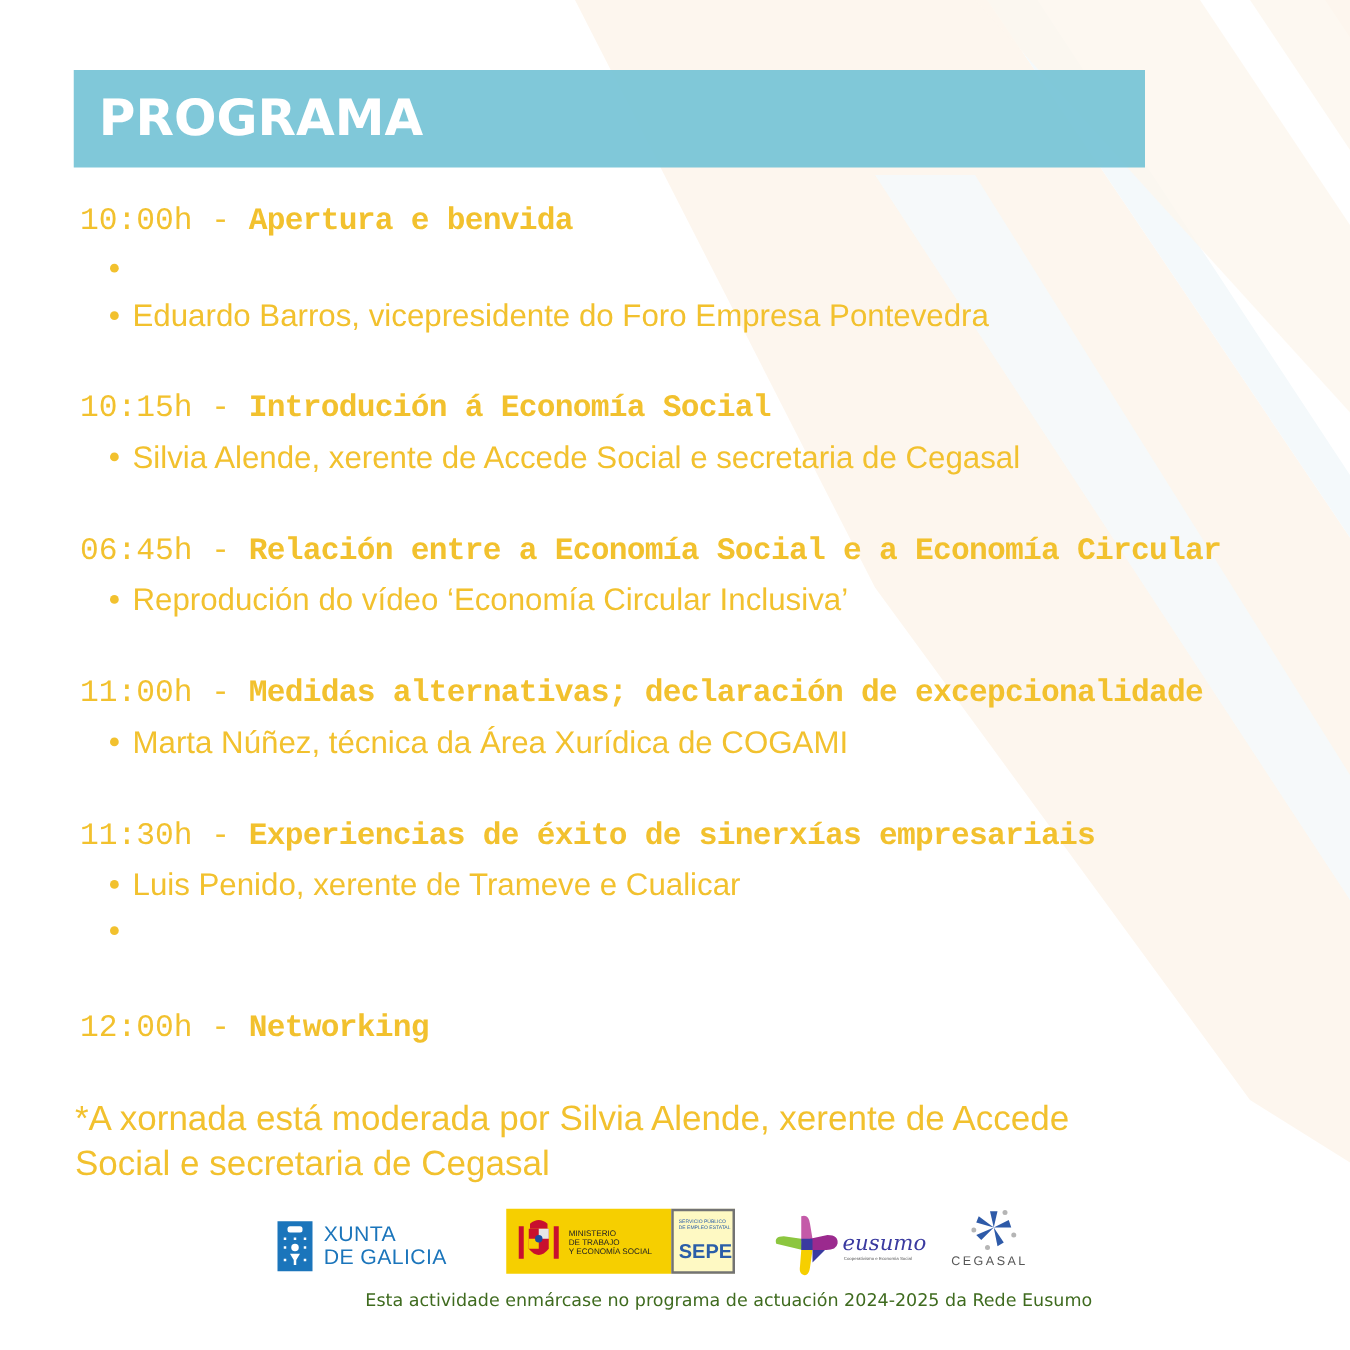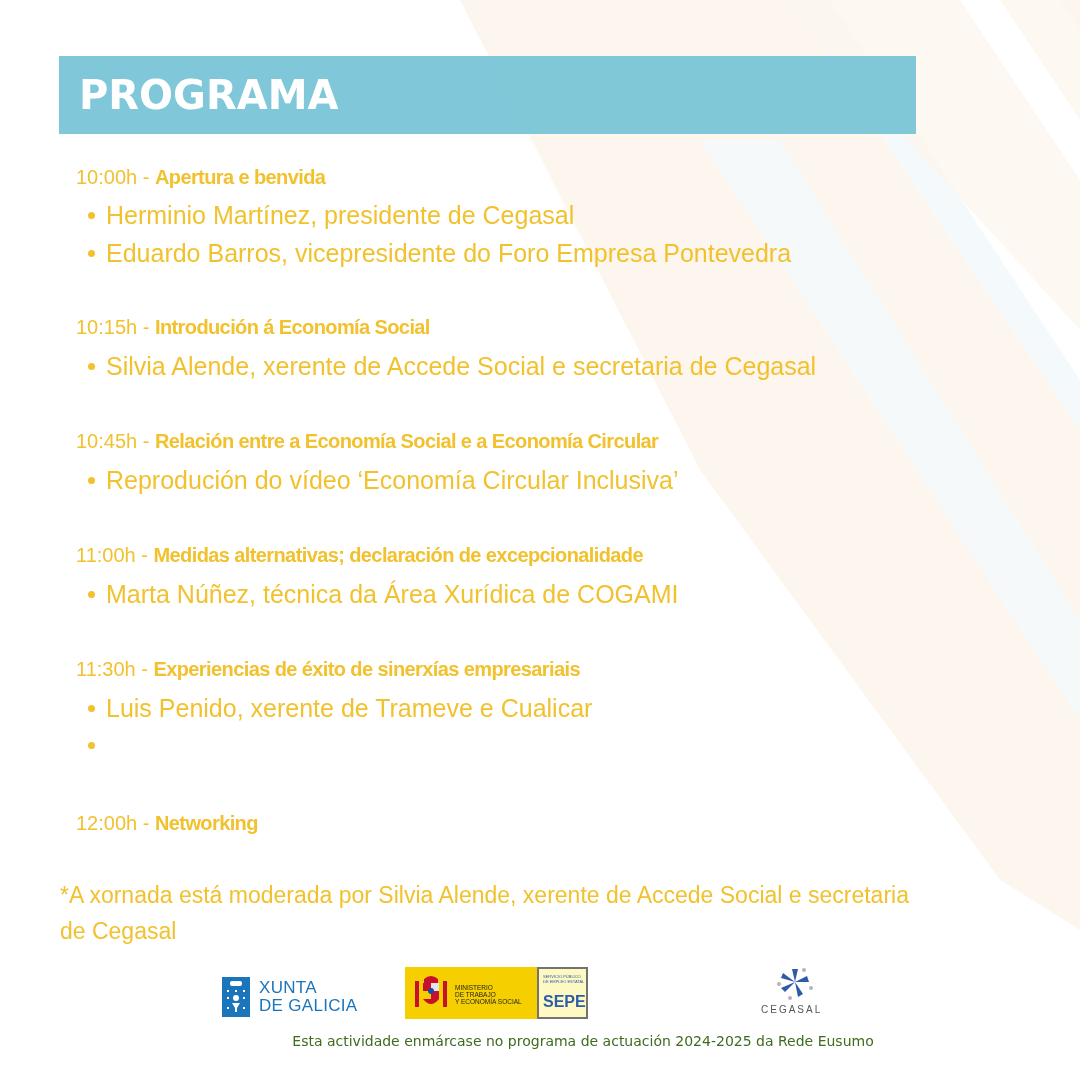--- a/index.html
+++ b/index.html
@@ -13,34 +13,34 @@
     position:absolute; left:59px; top:56px; width:857px; height:78px;
     background:rgba(118,196,214,0.93); z-index:1;text-align:center;
   }
   .banner-title {
     position:absolute; left:20px; top:15px;
     color:#ffffff; font-family:"DejaVu Sans", sans-serif; font-weight:bold;
     font-size:40px; letter-spacing:0px; line-height:48px;
   }
   .program { position:absolute; left:60px; top:0; z-index:2; color:#F2C12E; }
   .session-title {
-    position:absolute; left:16px; white-space:nowrap;
-    font-family:Liberation Sans, sans-serif; font-size:20px; line-height:30px;
+    position:absolute; left:4px; white-space:nowrap;
+    font-family:Liberation Mono, monospace; font-size:25px; line-height:30px;
   }
   .session-title .time { font-weight:normal; }
   .session-title .name { font-weight:bold; letter-spacing:-0.6px; }
   .bullet {
     position:absolute; left:28px; white-space:nowrap;
     font-family:"Liberation Sans", sans-serif; font-size:25px; line-height:30px;
   }
   .bullet .dot { display:inline-block; width:7px; height:7px; border-radius:50%;
     background:#F2C12E; vertical-align:middle; margin-right:11px; position:relative; top:-2px; }
   .footnote {
     position:absolute; left:60px; top:877px; width:860px; z-index:2;
-    color:#F2C12E; font-family:"Liberation Sans", sans-serif; font-size:23px; line-height:36px;
+    color:#F2C12E; font-family:"Liberation Sans", sans-serif; font-size:28px; line-height:36px;
   }
   .logos { position:absolute; left:14px; top:963px; width:980px; height:60px; z-index:2; }
   .logo { position:absolute; }
   .xunta { left:208px; top:14px; width:150px; height:40px; display:flex; align-items:center; }
   .xunta .emblem { width:28px; height:40px; background:#1b75bb; position:relative; }
   .xunta .txt { margin-left:9px; color:#1b75bb; font-family:"Liberation Sans", sans-serif; font-size:17px; line-height:18px; letter-spacing:0.3px; }
   .ministerio { left:391px; top:4px; width:185px; height:52px; display:flex; }
   .ministerio .yellow { width:132px; height:52px; background:#F6CF00; position:relative; }
   .ministerio .yellow .label { position:absolute; left:50px; top:17px; font-family:"Liberation Sans", sans-serif; font-size:6.5px; line-height:7px; color:#222; }
   .ministerio .sepe { width:51px; height:52px; border:2px solid #737373; box-sizing:border-box; background:#fef9c3; position:relative; }
@@ -70,30 +70,30 @@
 
 <div class="banner">
   <div class="banner-title">PROGRAMA</div>
 </div>
 
 <div class="program">
 
   <div class="session-title" style="top:162px">
     <span class="time">10:00h - </span><span class="name">Apertura e benvida</span>
   </div>
-  <div class="bullet" style="top:200px"><span class="dot"></span><span>Herminio Martínez, presidente de Cegasal</span></div>
+  <div class="bullet" style="top:200px"><span class="dot"></span></div>
   <div class="bullet" style="top:238px"><span class="dot"></span><span>Eduardo Barros, vicepresidente do Foro Empresa Pontevedra</span></div>
 
   <div class="session-title" style="top:312px">
     <span class="time">10:15h - </span><span class="name">Introdución á Economía Social</span>
   </div>
   <div class="bullet" style="top:351px"><span class="dot"></span><span>Silvia Alende, xerente de Accede Social e secretaria de Cegasal</span></div>
 
   <div class="session-title" style="top:426px">
-    <span class="time">10:45h - </span><span class="name">Relación entre a Economía Social e a Economía Circular</span>
+    <span class="time">06:45h - </span><span class="name">Relación entre a Economía Social e a Economía Circular</span>
   </div>
   <div class="bullet" style="top:465px"><span class="dot"></span><span>Reprodución do vídeo ‘Economía Circular Inclusiva’</span></div>
 
   <div class="session-title" style="top:540px">
     <span class="time">11:00h - </span><span class="name">Medidas alternativas; declaración de excepcionalidade</span>
   </div>
   <div class="bullet" style="top:579px"><span class="dot"></span><span>Marta Núñez, técnica da Área Xurídica de COGAMI</span></div>
 
   <div class="session-title" style="top:654px">
     <span class="time">11:30h - </span><span class="name">Experiencias de éxito de sinerxías empresariais</span>
@@ -152,20 +152,32 @@
     </div>
     <div class="sepe">
       <div class="small">
         <div>SERVICIO PÚBLICO</div>
         <div>DE EMPLEO ESTATAL</div>
       </div>
       <div class="big">SEPE</div>
     </div>
   </div>
 
+  <div class="logo eusumo">
+    <svg style="position:absolute;left:0;top:0" width="54" height="50" viewBox="0 0 54 50">
+      <path d="M22 2 q6 -2 7 6 l2 12 l-9 2 z" fill="#C45AA8"></path>
+      <path d="M2 24 q-2 -6 6 -6 l14 2 l1 9 z" fill="#8CC63F"></path>
+      <path d="M29 20 l14 -3 q9 0 8 7 q-1 5 -9 5 l-13 0 z" fill="#9B2A8E"></path>
+      <path d="M22 29 l9 0 l-2 14 q-1 7 -5 6 q-4 -1 -3 -7 z" fill="#F6CF00"></path>
+      <path d="M22 20 l9 0 l0 9 l-9 0 z" fill="#3A3AA0"></path>
+      <path d="M31 29 l10 0 l-10 10 z" fill="#3A3AA0"></path>
+    </svg>
+    <div class="word">eusumo</div>
+    <div class="sub">Cooperativismo e Economía Social</div>
+  </div>
 
   <div class="logo cegasal">
     <svg style="position:absolute;left:18px;top:3px" width="38" height="36" viewBox="0 0 38 36">
       <g fill="#2E5AA8">
         <path d="M18 16 l-3 -13 l6 0 z"></path>
         <path d="M18 16 l12 -6 l2 6 z"></path>
         <path d="M18 16 l8 12 l-5 3 z"></path>
         <path d="M18 16 l-10 10 l-4 -4 z"></path>
         <path d="M18 16 l-14 -4 l2 -5 z"></path>
       </g>

